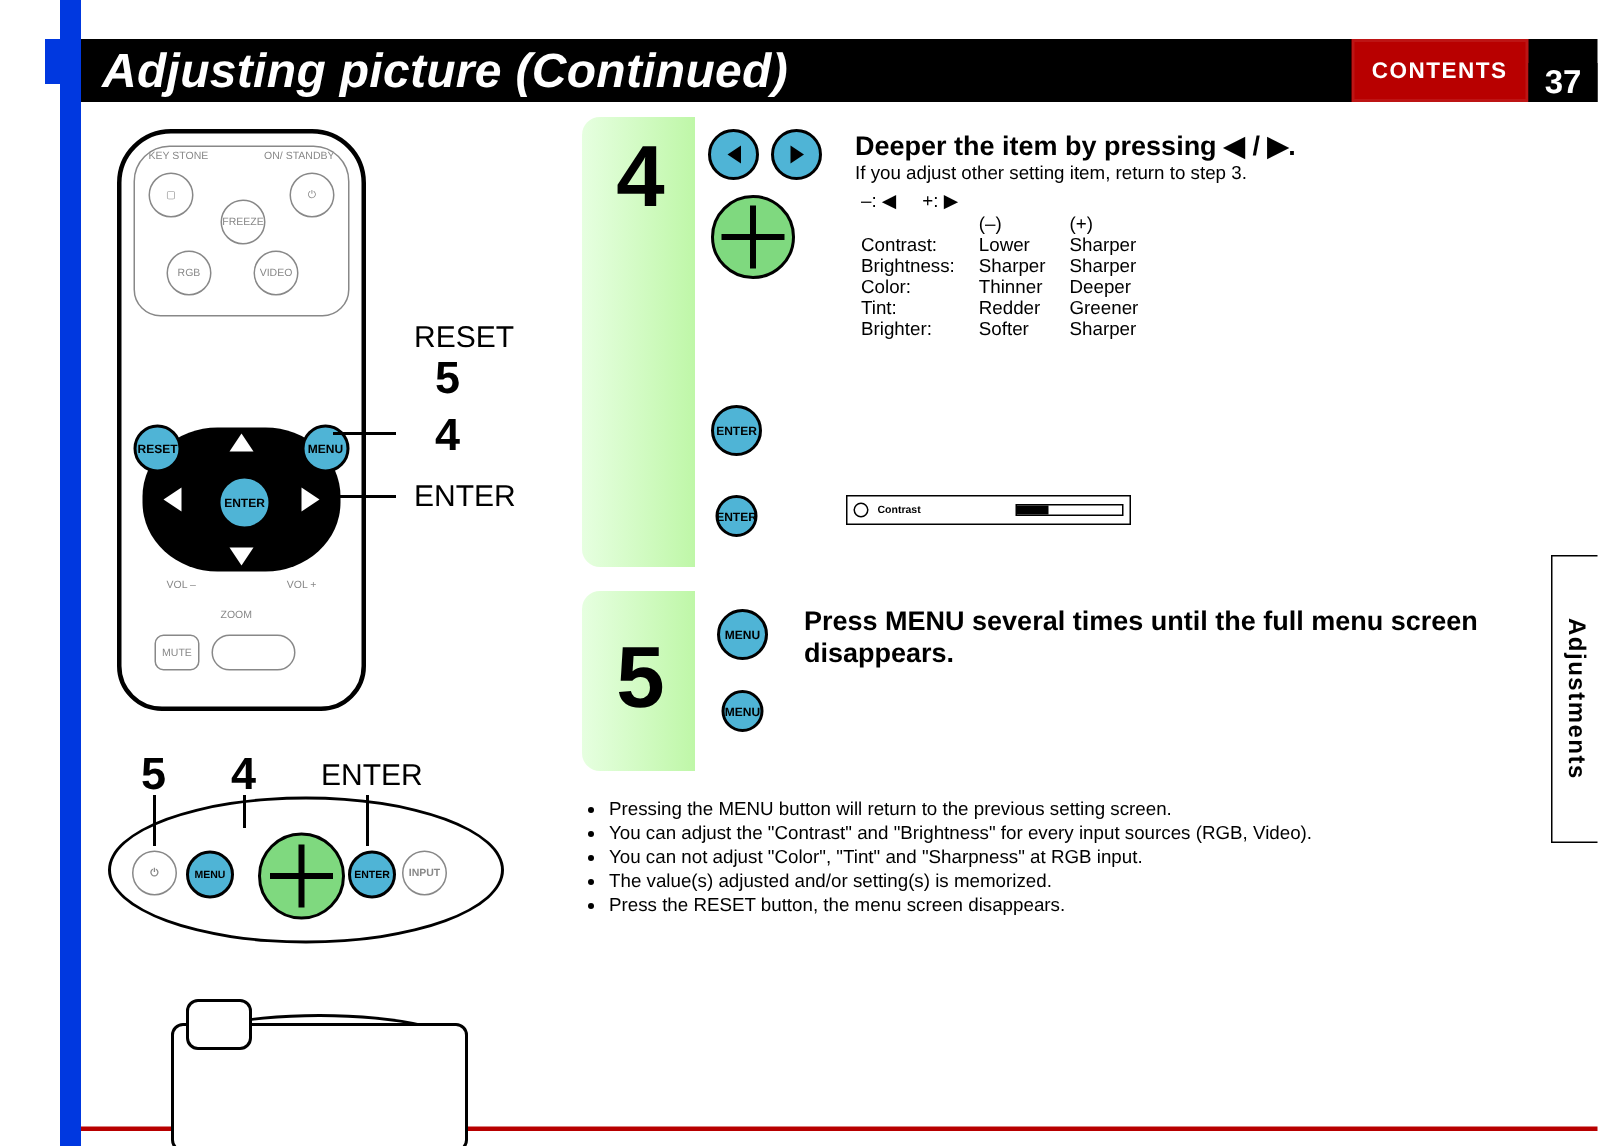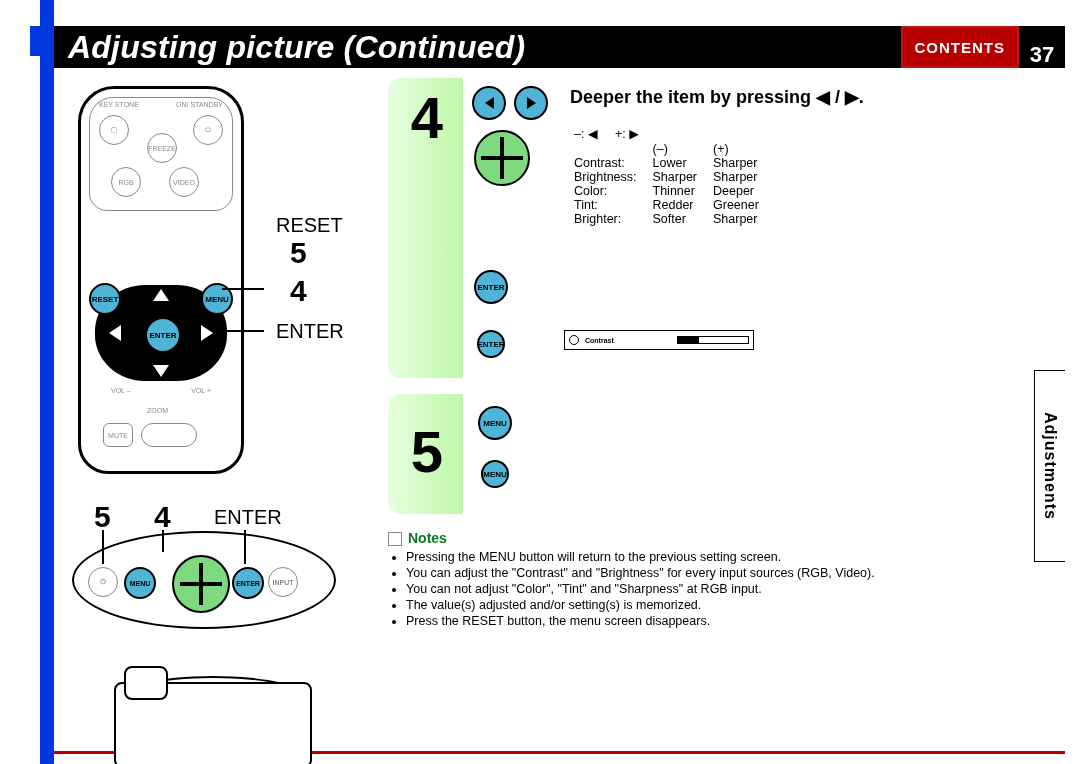--- a/index.html
+++ b/index.html
@@ -270,20 +270,21 @@
       <div class="iconbtn">
           <span class="tri left"></span>
         </div>
       <div class="iconbtn">
           <span class="tri right"></span>
         </div>
     </div>
     <div class="headline">
       <span>Deeper the item by pressing </span>◀ / ▶<span>.</span>
     </div>
+    <div class="sub">If you adjust other setting item, return to step 3.</div>
 
     <div style="position:absolute;left:86px;top:52px">
       <div class="green-dial"></div>
     </div>
 
     <div class="mini-legend" style="left:186px">
       <span>–: ◀</span>
       &nbsp;&nbsp;&nbsp;
       <span>+: ▶</span>
     </div>
@@ -345,24 +346,24 @@
   <div class="step s5">
     <div class="big-num">5</div>
     <div class="icons">
       <div class="iconbtn">
           <span>MENU</span>
         </div>
       <div class="iconbtn" style="width:24px;height:24px">
           <span>MENU</span>
         </div>
     </div>
+    <div class="headline">Press MENU several times until the full menu screen disappears.</div>
   </div>
 
   <div class="notes">
-    <h4>Notes</h4>
     <ul>
       <li>Pressing the MENU button will return to the previous setting screen.</li>
       <li>You can adjust the "Contrast" and "Brightness" for every input sources (RGB, Video).</li>
       <li>You can not adjust "Color", "Tint" and "Sharpness" at RGB input.</li>
       <li>The value(s) adjusted and/or setting(s) is memorized.</li>
       <li>Press the RESET button, the menu screen disappears.</li>
     </ul>
   </div>
 
 </div>

